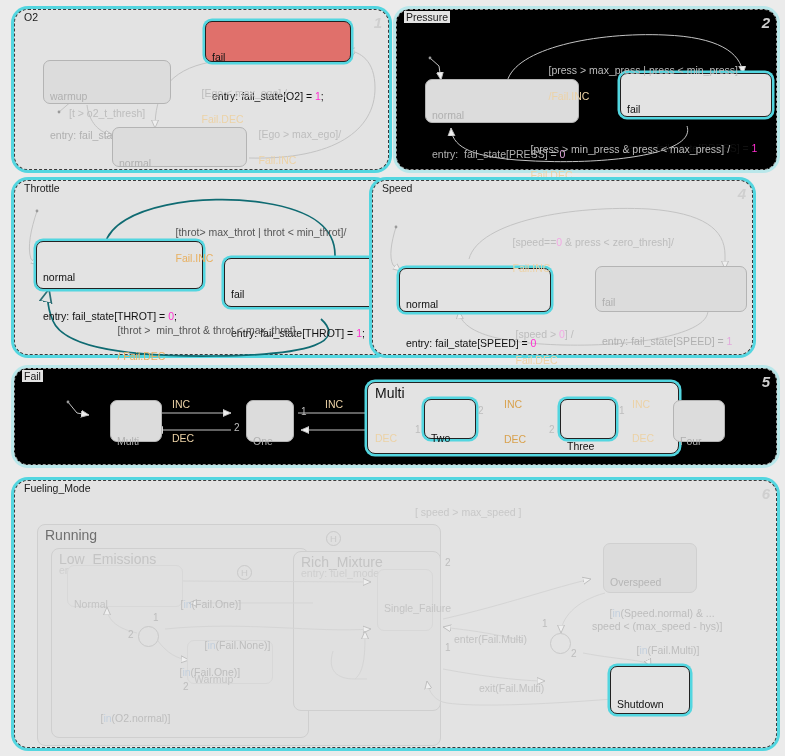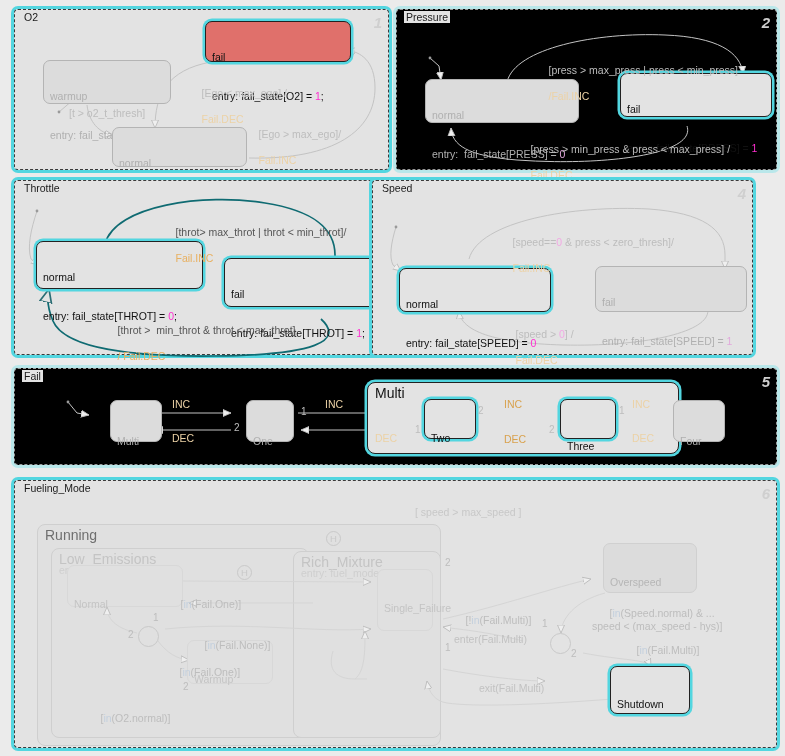--- a/index.html
+++ b/index.html
@@ -11,21 +11,21 @@
     overflow:hidden;
     position:relative;
   }
   .canvas{position:absolute;left:0;top:0;width:785px;height:756px;}
 
   
   .chart{
     position:absolute;
     background:#e3e3e3;
     border:1px dashed #3a3a3a;
-    border-radius:4px;
+    border-radius:14px;
     box-shadow:0 0 0 3px #53d6e0;
     box-sizing:border-box;
   }
   .chart.inactive{
     border:1px dashed #9a9a9a;
     box-shadow:0 0 0 3px #b9e7ea;
     background:#000000;
   }
   .chart-title{
     position:absolute;left:7px;top:1px;
@@ -357,21 +357,21 @@
       <div class="sub-title" style="color:#6f6f6f;">Running</div>
       <div class="hist" style="left:288px;top:6px;">H</div>
     </div>
 
     <div class="sub dim" style="left:36px;top:67px;width:258px;height:190px;">
       <div class="sub-title off"><span>Low_Emissions</span></div>
       <div class="lbl" style="left:7px;top:15px;color:#cfcfcf;">entry: fuel_mode = LOW</div>
       <div class="hist" style="left:185px;top:16px;">H</div>
     </div>
 
-    <div class="sub dim" style="left:278px;top:70px;width:148px;height:187px;">
+    <div class="sub dim" style="left:278px;top:70px;width:148px;height:160px;">
       <div class="sub-title off"><span>Rich_Mixture</span></div>
       <div class="lbl" style="left:7px;top:15px;color:#cfcfcf;">entry: fuel_mode = RICH</div>
     </div>
 
 
     <svg class="edges" width="763" height="268">
       <g fill="none" stroke="#d5d5d5" stroke-width="1">
 
         <path d="M168,100 L356,101" marker-end="url(#ahG)"></path>
 
@@ -439,23 +439,20 @@
     <div class="lbl" style="left:172px;top:145px;">
       [<span class="kw dim">in</span>(Fail.None)]
     </div>
     <div class="lbl" style="left:147px;top:172px;">
       [<span class="kw dim">in</span>(Fail.One)]
     </div>
     <div class="lbl" style="left:68px;top:218px;">
       [<span class="kw dim">in</span>(O2.normal)]
     </div>
     <div class="lbl" style="left:400px;top:25px;color:#c8c8c8;">[ speed &gt; max_speed ]</div>
-    <div class="lbl" style="left:433px;top:120px;">
-      [!<span class="kw dim">in</span>(Fail.Multi)]
-    </div>
     <div class="lbl" style="left:439px;top:152px;color:#c2c2c2;">enter(Fail.Multi)</div>
     <div class="lbl" style="left:464px;top:201px;color:#c2c2c2;">exit(Fail.Multi)</div>
     <div class="lbl" style="left:604px;top:150px;">
       [<span class="kw dim">in</span>(Fail.Multi)]
     </div>
     <div class="lbl" style="left:577px;top:113px;">
       [<span class="kw dim">in</span>(Speed.normal) &amp; ...<br>speed &lt; (max_speed - hys)]
     </div>
   </div>
 

